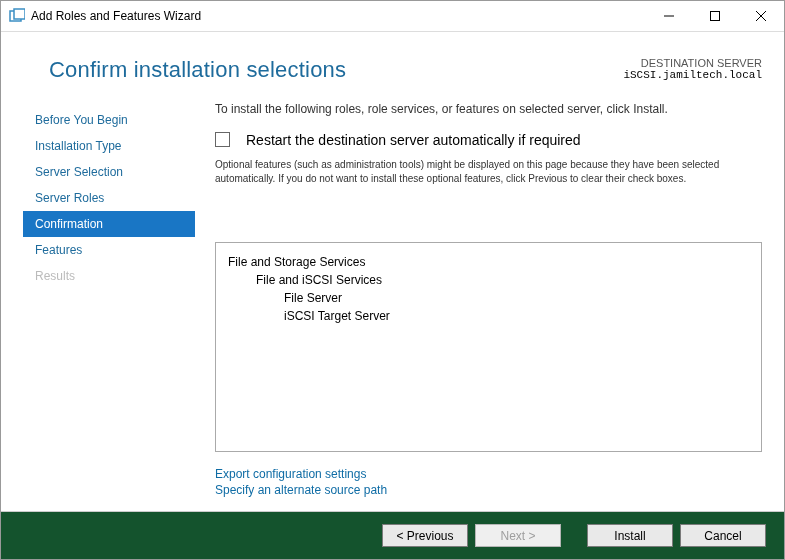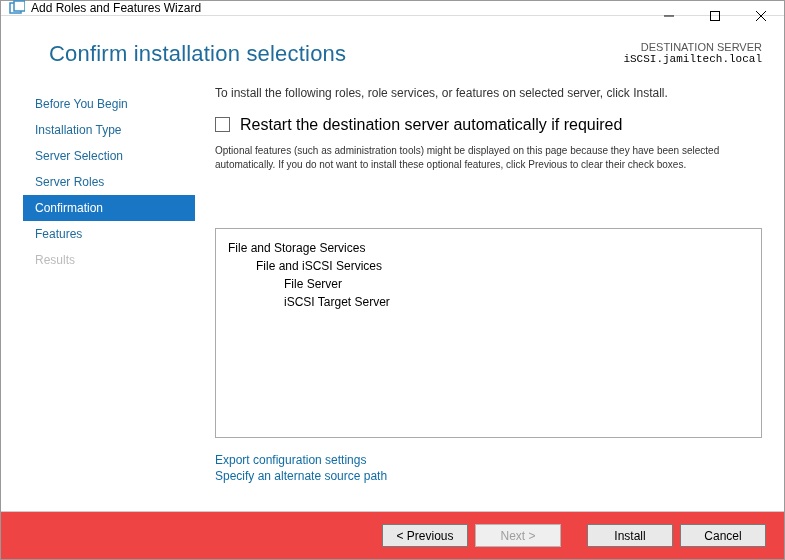--- a/index.html
+++ b/index.html
@@ -1,47 +1,47 @@
 <!DOCTYPE html>
 <html><head>
   <meta charset="utf-8">
   <style>
     * { box-sizing: border-box; margin: 0; padding: 0; }
     body { font-family: "Segoe UI", Tahoma, sans-serif; font-size: 12px; background: #f0f0f0; width: 785px; height: 560px; overflow: hidden; }
     .window { width: 785px; height: 560px; background: #fff; border: 1px solid #999; display: flex; flex-direction: column; }
-    .titlebar { height: 15px; display: flex; align-items: center; padding-left: 8px; border-bottom: 1px solid #ddd; }
+    .titlebar { height: 31px; display: flex; align-items: center; padding-left: 8px; border-bottom: 1px solid #ddd; }
     .titlebar-icon { width: 16px; height: 16px; margin-right: 6px; display:flex; align-items:center; justify-content:center;}
     .titlebar-text { font-size: 12px; color: #000; flex: 1; }
     .winbtns { display: flex; height: 100%; }
     .winbtn { width: 46px; height: 29px; display: flex; align-items: center; justify-content: center; cursor: default; }
     .winbtn svg { width: 10px; height: 10px; }
     .header-area { padding: 25px 22px 14px 22px; display: flex; justify-content: space-between; align-items: flex-start; }
     .page-title { font-size: 22px; font-weight: 300; color: #1e6b9c; letter-spacing: 0.2px; margin-left: 26px;}
     .dest { text-align: right; font-size: 11px; }
     .dest-line1 { color: #555; }
     .dest-line2 { color: #000; font-family: Liberation Mono, monospace; }
     .body-area { flex: 1; display: flex; padding: 0 22px 0 22px; overflow:hidden;}
     .sidebar { width: 172px; padding-top: 10px; }
     .sidebar-item { padding: 6px 12px; color: #1e6b9c; cursor: pointer; font-size: 12px; }
     .sidebar-item.active { background: #1976c5; color: #fff; }
     .sidebar-item.disabled { color: #bbb; cursor: default; }
     .main { flex: 1; padding: 5px 0 0 20px; display: flex; flex-direction: column; }
     .instr { color: #333; font-size: 12px; margin-bottom: 14px; line-height:1.3;}
     .chk-row { display: flex; align-items: center; margin-bottom: 10px; }
     .chk { width: 15px; height: 15px; border: 1px solid #666; margin-right: 10px; background:#fff;}
-    .chk-label { font-size: 16px; }
+    .chk-label { font-size: 14px; margin-left: 6px; }
     .note { font-size: 10px; color: #333; margin-bottom: 12px; line-height: 1.4; }
     .listbox { border: 1px solid #aaa; height: 210px; padding: 10px 12px; font-size: 12px; background:#fff;margin-top:44px;}
     .lb-lvl0 { margin-left: 0; }
     .lb-lvl1 { margin-left: 28px; }
     .lb-lvl2 { margin-left: 56px; }
     .lb-item { padding: 2px 0; }
     .links-area { padding-top: 14px; }
     .link { color: #0f6ca5; font-size: 12px; cursor: pointer; padding: 1px 0; display:block;}
-    .footer { height: 48px; border-top: 1px solid #ccc; background: #ef4444; display: flex; justify-content: flex-end; align-items: center; padding-right: 18px; gap: 7px; }
+    .footer { height: 48px; border-top: 1px solid #ccc; background: #14532d; display: flex; justify-content: flex-end; align-items: center; padding-right: 18px; gap: 7px; }
     .btn { width: 86px; height: 23px; border: 1px solid #7a7a7a; background: #e9e9e9; font-size: 12px; cursor: pointer; display:flex; align-items:center; justify-content:center;}
     .btn.disabled { color: #9e9e9e; border-color: #b5b5b5; background: #efefef; cursor: default; }
     .btn-spacer { width: 12px; }
   </style>
 </head>
 <body>
 
 <div class="window">
 
   <div class="titlebar">

